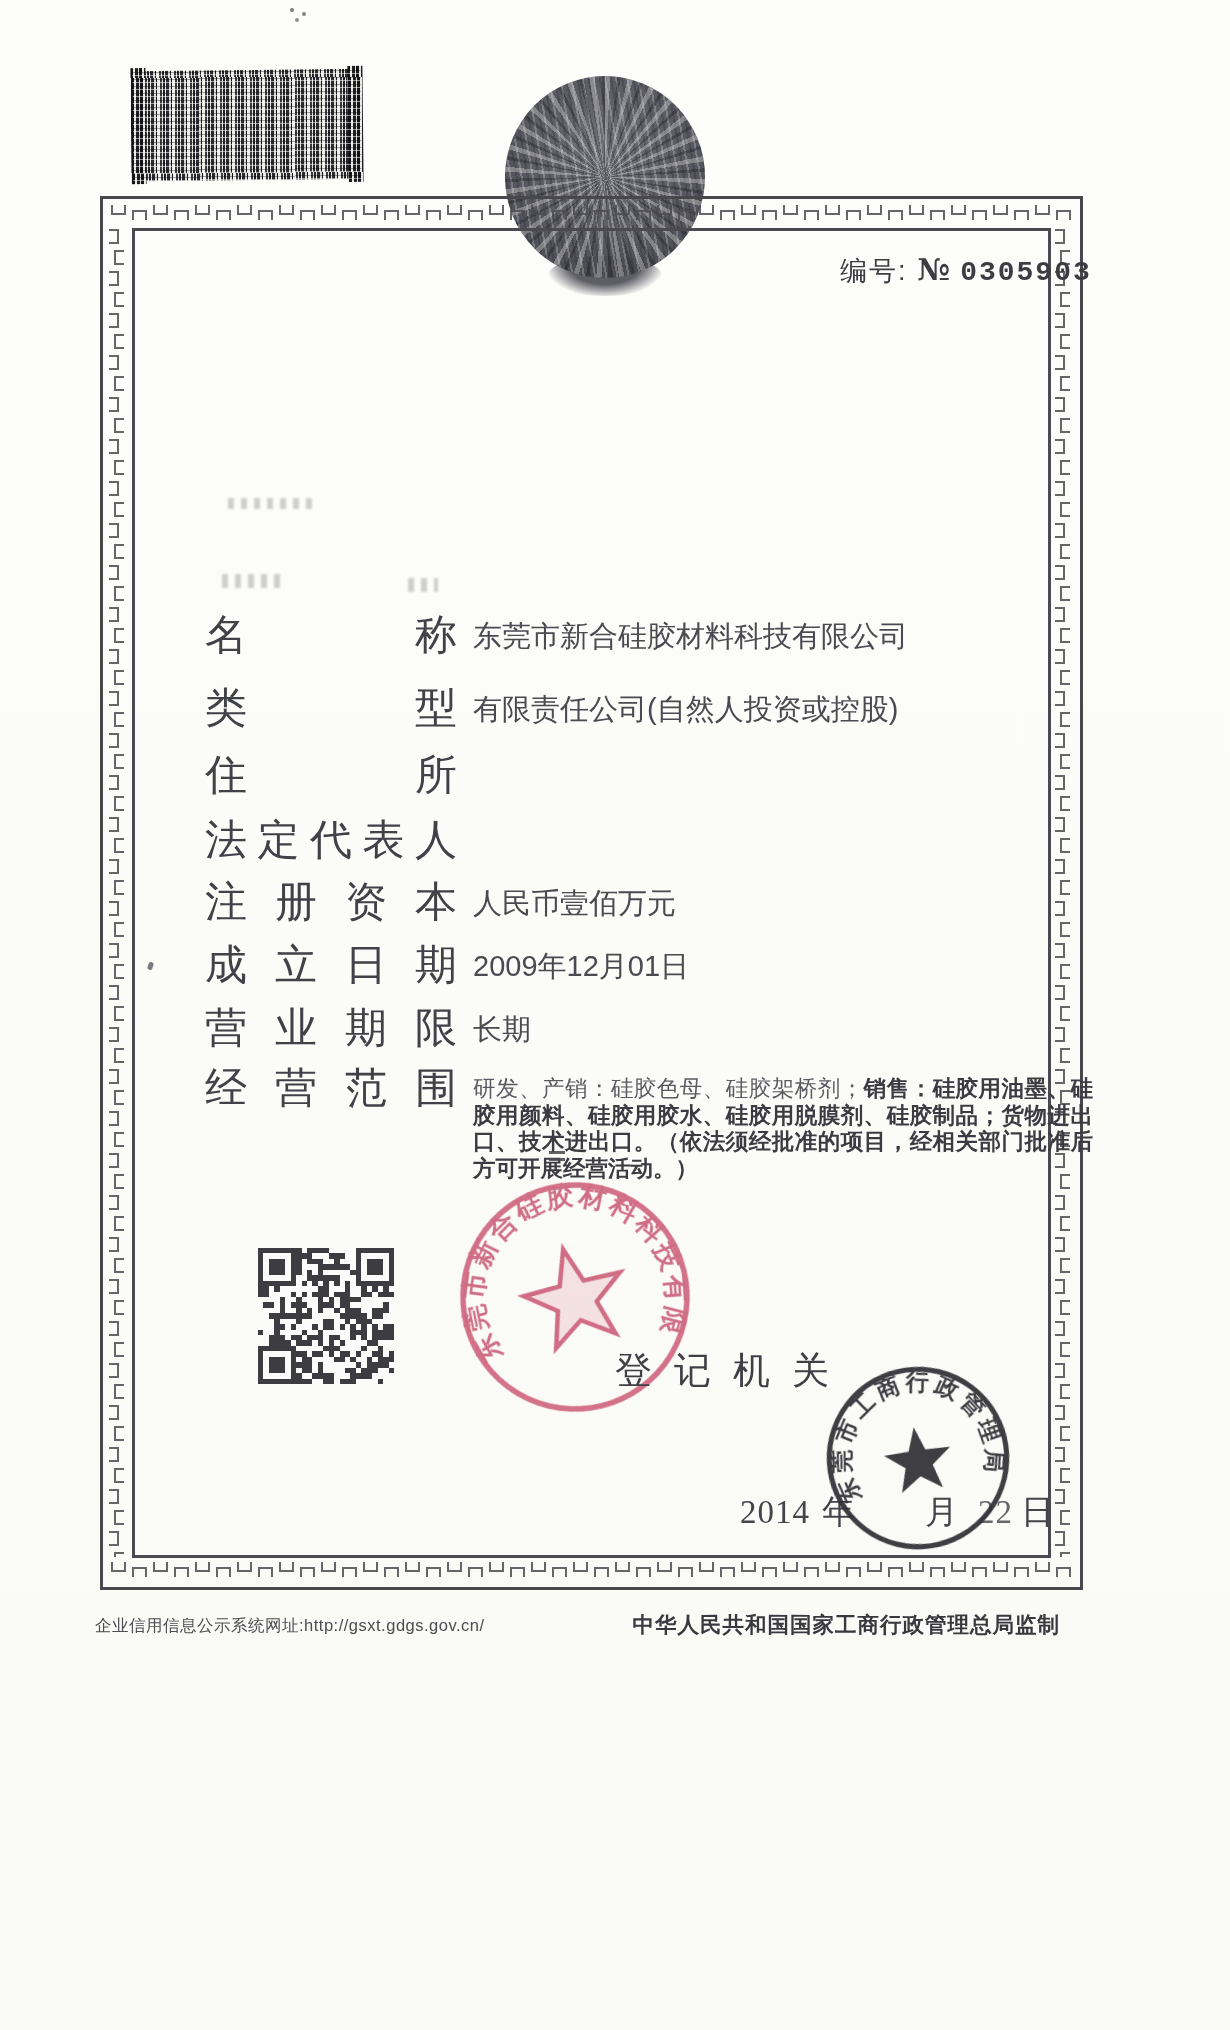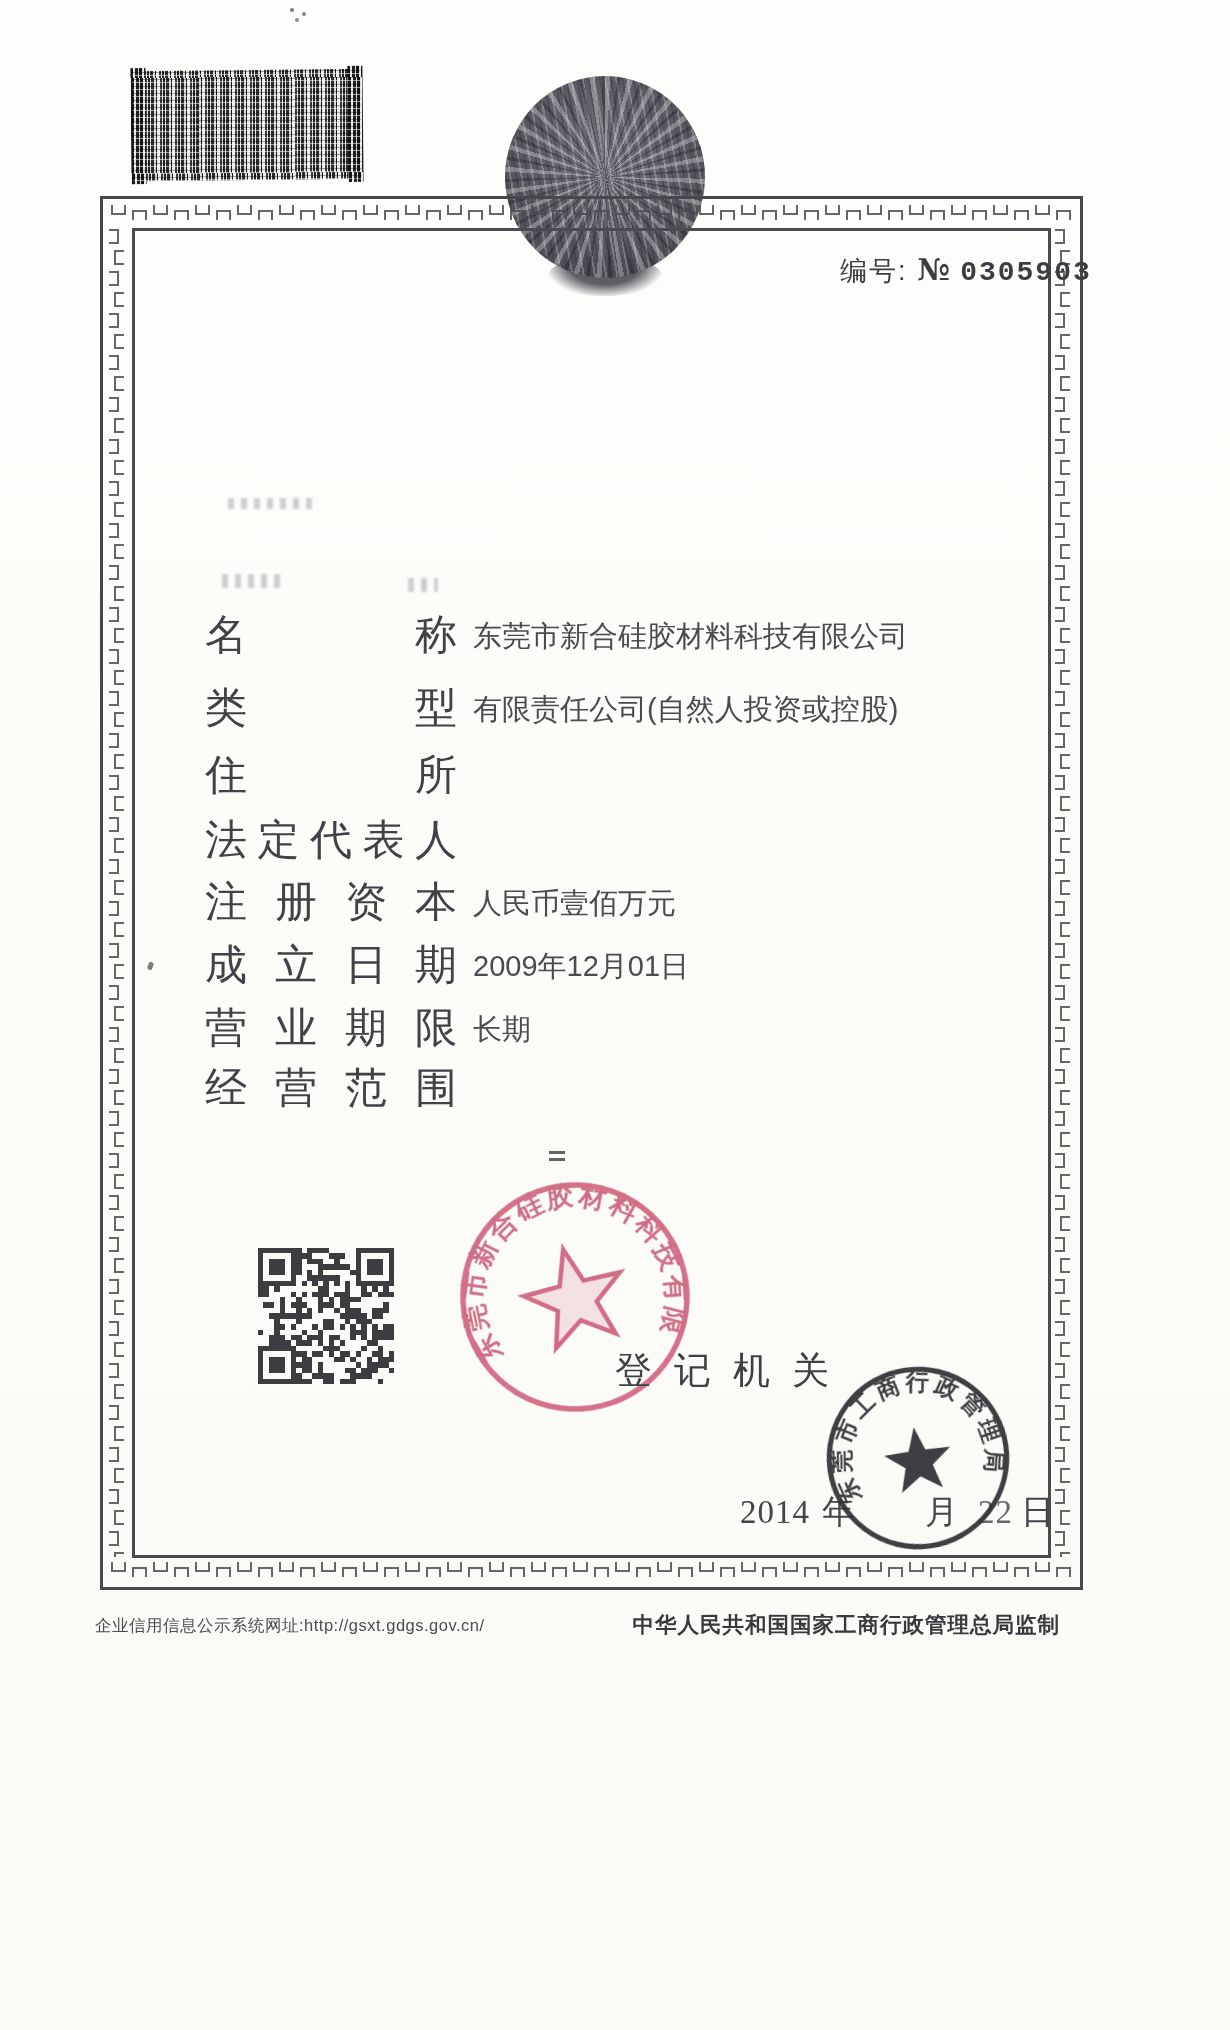--- a/index.html
+++ b/index.html
@@ -436,20 +436,21 @@
         </div>
         <div class="field-value">长期</div>
       </div>
       <div class="field-row">
         <div class="field-label">
           <span>经</span>
           <span>营</span>
           <span>范</span>
           <span>围</span>
         </div>
+        <div class="field-value"><span class="scope-normal">研发、产销：硅胶色母、硅胶架桥剂；</span><span class="scope-bold">销售：硅胶用油墨、硅胶用颜料、硅胶用胶水、硅胶用脱膜剂、硅胶制品；货物进出口、技术进出口。（依法须经批准的项目，经相关部门批准后方可开展经营活动。）</span></div>
       </div>
     </div>
 
   <div class="qr">
       <div style="position: absolute; left: 0px; top: 0px; width: 5.44px; height: 5.44px; background: rgb(60, 60, 65);"></div>
       <div style="position: absolute; left: 5.44px; top: 0px; width: 5.44px; height: 5.44px; background: rgb(60, 60, 65);"></div>
       <div style="position: absolute; left: 10.88px; top: 0px; width: 5.44px; height: 5.44px; background: rgb(60, 60, 65);"></div>
       <div style="position: absolute; left: 16.32px; top: 0px; width: 5.44px; height: 5.44px; background: rgb(60, 60, 65);"></div>
       <div style="position: absolute; left: 21.76px; top: 0px; width: 5.44px; height: 5.44px; background: rgb(60, 60, 65);"></div>
       <div style="position: absolute; left: 27.2px; top: 0px; width: 5.44px; height: 5.44px; background: rgb(60, 60, 65);"></div>

